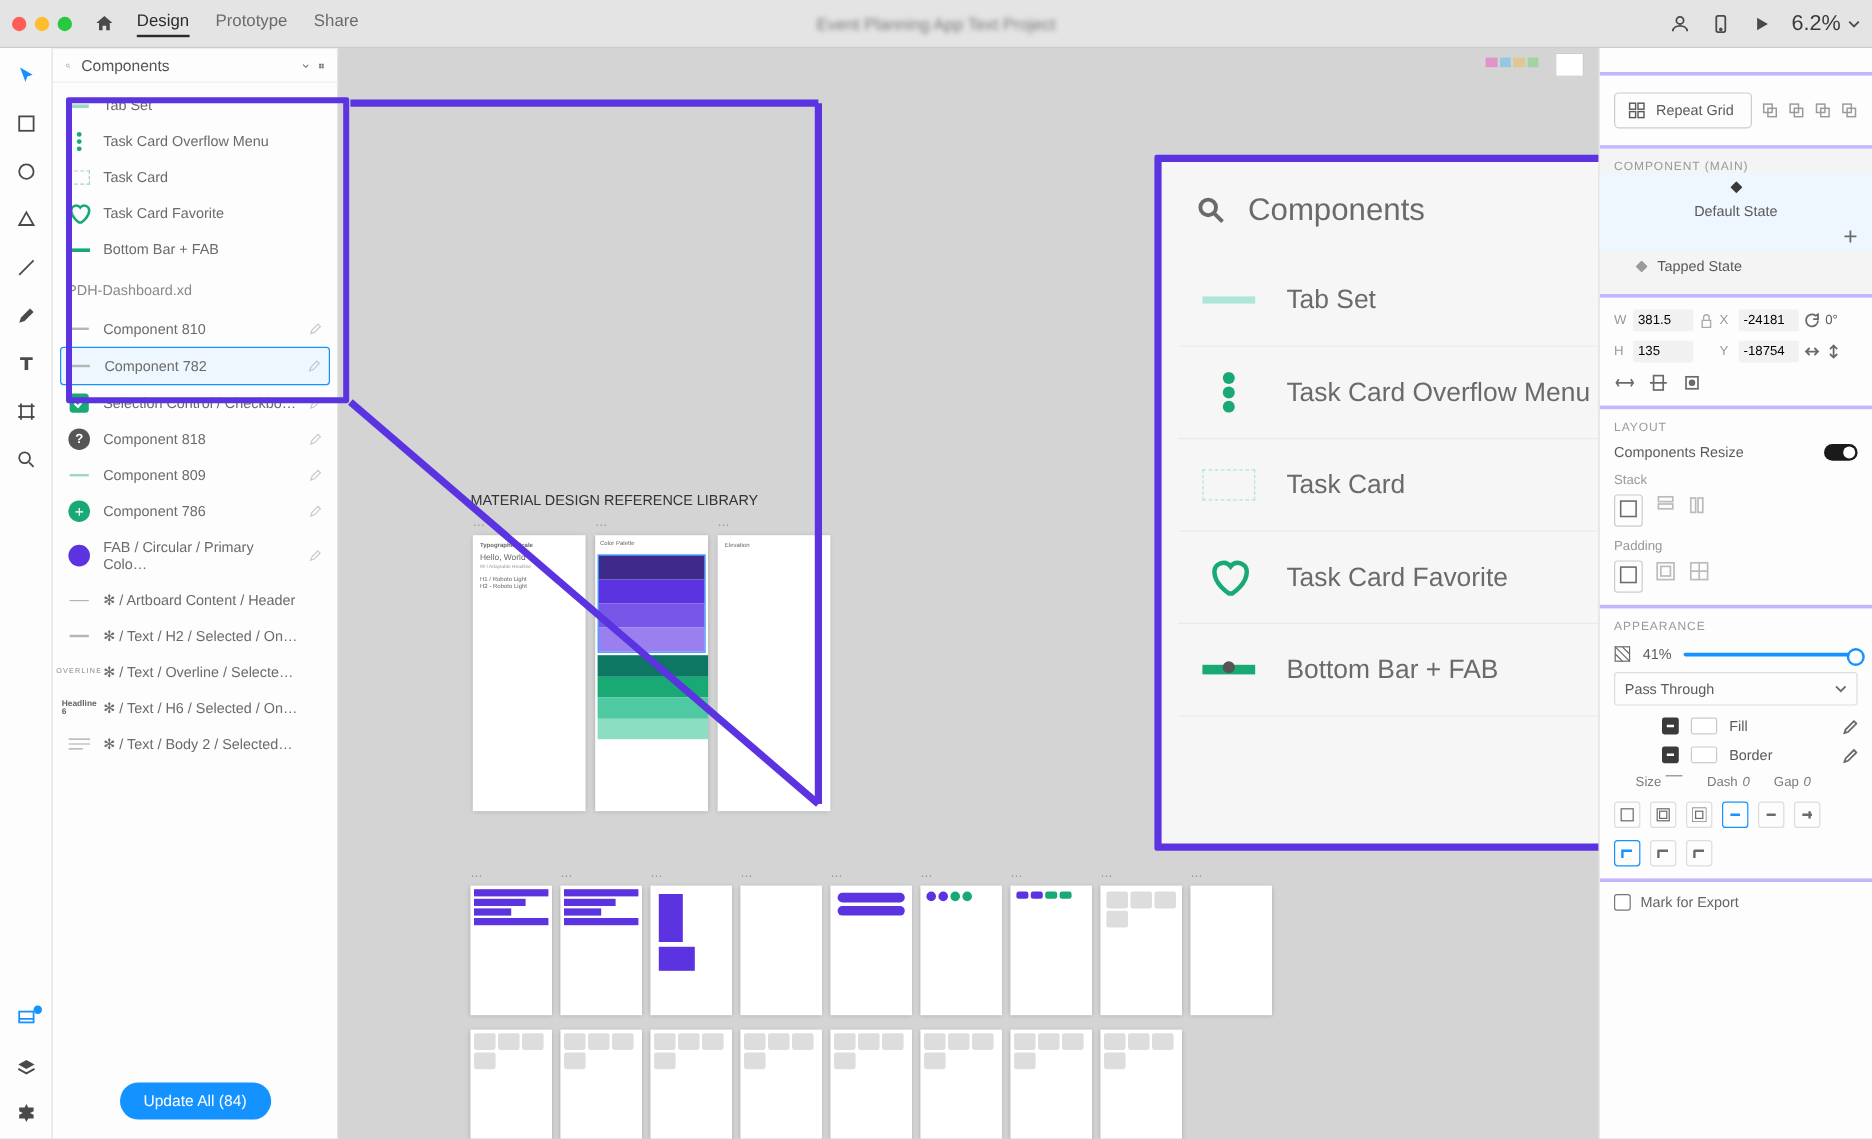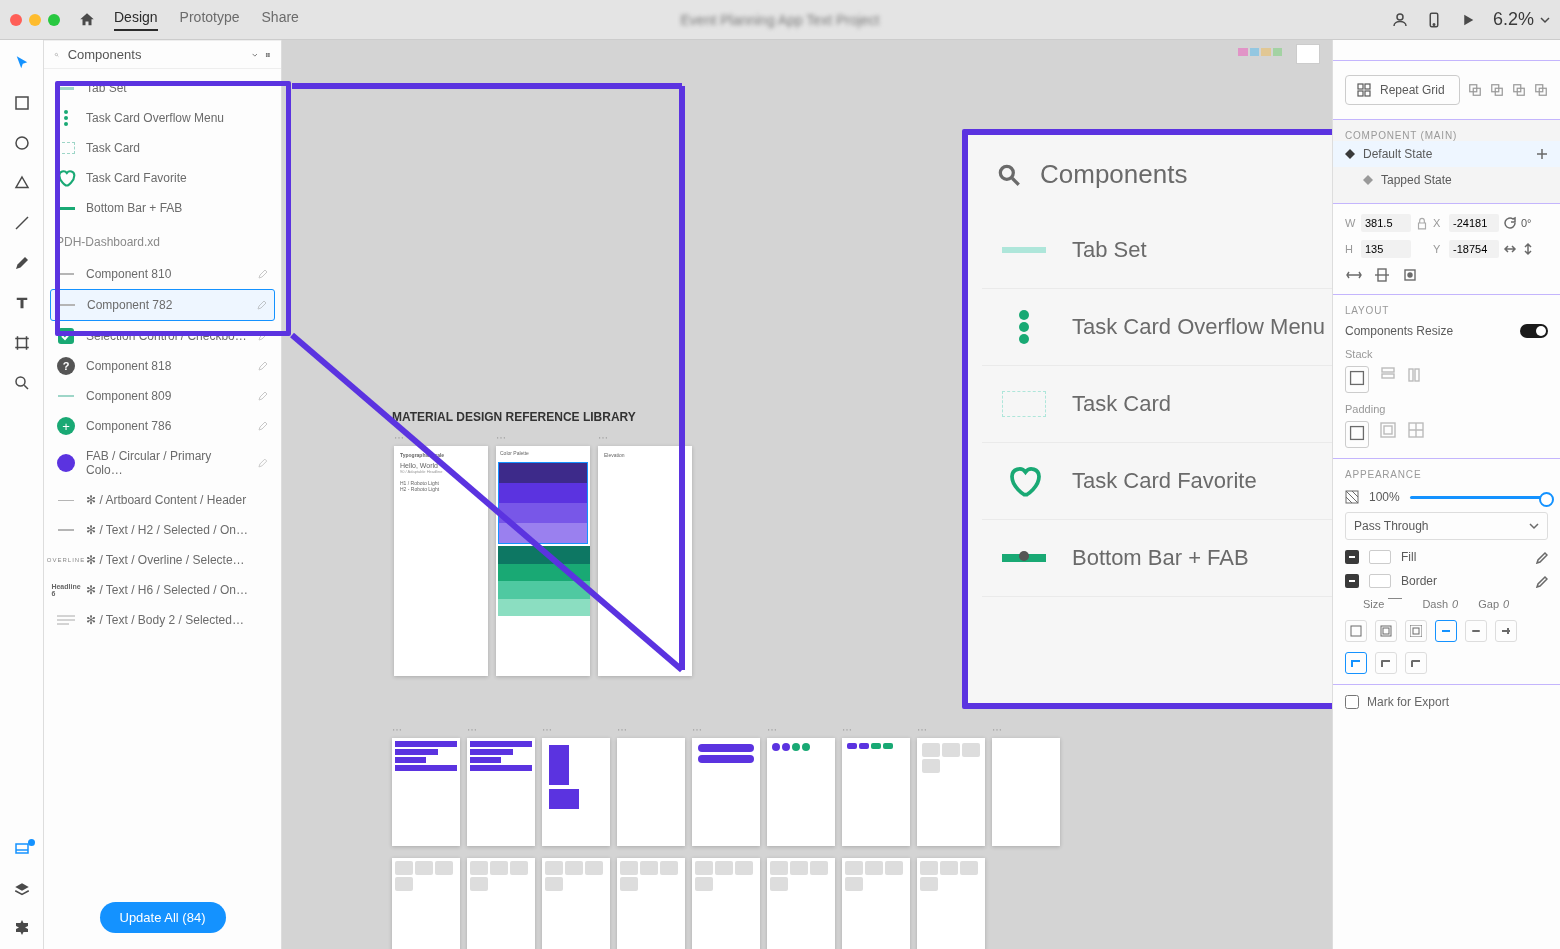--- a/index.html
+++ b/index.html
@@ -44,65 +44,65 @@
 .comp-thumb { width: 20px; height: 14px; display:flex; align-items:center; justify-content:center; flex-shrink:0;}
 .comp-edit { margin-left: auto; opacity: .45; }
 .lib-filename { font-size: 12px; color: #8a8a8a; padding: 8px 12px 6px; }
 .update-btn { align-self: center; background: #1492ff; color: #fff; border: none; border-radius: 16px; font-size: 13px; padding: 8px 20px; margin: 12px auto 16px; cursor: pointer; display: block;}
 
 
 .highlight-box-1 { position: absolute; left: 55px; top: 81px; width: 236px; height: 255px; border: 5px solid #5b33e0; z-index: 5; pointer-events: none; border-radius: 2px;}
 
 
 .canvas-wrap { flex: 1; position: relative; background: #d4d4d4; overflow: hidden; }
-.artboard-label { position: absolute; font-size: 12px; font-weight: 700; color: #333; }
+.artboard-label { position: absolute; font-size: 12px; font-weight: 400; color: #333; }
 .artboard { position: absolute; background: #fff; box-shadow: 0 1px 4px rgba(0,0,0,.2); }
 .mini-dots { position: absolute; font-size: 10px; color: #999; }
 .ab-content { width: 100%; height: 100%; overflow: hidden; font-size: 4px; }
 
 
 .zoom-callout { position: absolute; left: 680px; top: 89px; width: 570px; height: 580px; border: 6px solid #5b33e0; background: #f6f6f6; z-index: 4; padding: 16px 0 0 0; border-radius: 2px;}
 .zoom-search { display: flex; align-items: center; padding: 8px 28px 18px; gap: 18px; }
 .zoom-search .label { font-size: 26px; color: #6a6a6a; flex: 1; }
 .zoom-search svg { width: 26px; height: 26px; }
 .zoom-list { padding: 4px 14px; position: relative; }
 .zoom-item { display: flex; align-items: center; gap: 24px; padding: 22px 18px; font-size: 22px; color: #6a6a6a; border-bottom: 1px solid #eaeaea; }
 .zoom-item .zoom-thumb { width: 48px; height: 32px; display:flex;align-items:center;justify-content:center;flex-shrink:0;}
 
 
 .connector { position: absolute; z-index: 4; pointer-events:none;}
 
 
 .right-panel { width: 228px; background: #fdfdfd; border-left: 1px solid #ddd; display: flex; flex-direction: column; font-size: 12px; color: #5a5a5a; overflow: hidden;}
-.rp-sec { padding: 10px 12px; border-bottom: 1px solid #c4b5fd; }
+.rp-sec { padding: 10px 12px; border-bottom: 3px solid #c4b5fd; }
 .rp-row { display: flex; align-items: center; gap: 8px; margin: 4px 0; }
 .rp-row svg { width: 14px; height: 14px; }
 .rp-label-s { font-size: 10px; letter-spacing: .8px; color: #999; text-transform: uppercase; }
 .rp-align { display: flex; gap: 10px; align-items: center;}
 .repeat-btn { display: flex; align-items: center; gap: 8px; border: 1px solid #ccc; border-radius: 4px; padding: 6px 10px; font-size: 12px; cursor: pointer; flex:1; }
 .repeat-btn svg {width:16px;height:16px;}
 .bool-icons { display: flex; gap: 8px; margin-left: auto;}
 .bool-icons svg { width: 14px; height: 14px; }
 .state-row { display: flex; align-items: center; gap: 8px; padding: 6px 0; font-size: 12px; cursor:pointer;}
-.state-row.active { background: #eef6ff; margin: 0 -12px; padding: 6px 12px;}
+.state-row.active { background: #eef6ff; margin: 0 -12px; padding: 6px 12px; flex-direction: column;}
 .wh-row { display: flex; align-items:center; gap: 4px; font-size: 11px; margin-bottom: 8px;}
 .wh-row .lbl { color: #999; width: 12px;}
 .wh-row input { width: 50px; border: none; background: #f1f1f1; padding: 3px 4px; font-size: 11px; border-radius: 2px;}
 .wh-row svg { width: 14px; height: 14px;}
 .toggle { width: 28px; height: 14px; background: #1a1a1a; border-radius: 8px; position: relative; margin-left: auto;}
 .toggle::after { content:""; position:absolute; width:10px; height:10px; background:#fff; border-radius:50%; right:2px; top:2px;}
 .icon-grid { display:flex; gap: 10px; margin-top: 6px;}
 .icon-grid svg { width: 18px; height: 18px;}
 .icon-grid .boxed { border:1px solid #ccc; padding:2px; border-radius:3px;}
 .op-row { display:flex; align-items:center; gap:10px;}
 .op-slider { flex:1; height:3px; background:#1492ff; position:relative; border-radius:2px;}
 .op-slider::after{content:"";position:absolute;right:-6px;top:-4px;width:11px;height:11px;border-radius:50%;background:#fff;border:2px solid #1492ff;}
 .select-row { border:1px solid #ddd; border-radius:3px; padding:6px 8px; display:flex; align-items:center; margin-top:8px;}
 .select-row svg {width:10px;height:10px;margin-left:auto;}
-.fb-row { display:flex; align-items:center; gap:10px; margin-top:10px;}
+.fb-row { display:flex; align-items:center; gap:10px; margin-top:10px;margin-left:40px;}
 .fb-row .minbox{width:14px;height:14px;background:#3a3a3a;display:flex;align-items:center;justify-content:center;border-radius:2px;}
 .fb-row .minbox svg{width:8px;height:8px;}
 .fb-row .swatch{width:22px;height:14px;border:1px solid #ccc;border-radius:2px;}
 .fb-row .eyedrop{margin-left:auto;}
 .sbdg{display:flex;gap:20px;font-size:11px;color:#7a7a7a;margin-top:10px;padding-left:18px;}
 .sbdg span{display:flex;align-items:flex-start;gap:4px;}
 .sbdg em{font-style:italic;}
 .btn-grid{display:flex;gap:8px;margin-top:10px;flex-wrap:wrap;}
 .btn-grid div{width:22px;height:22px;border:1px solid #ddd;border-radius:3px;display:flex;align-items:center;justify-content:center;}
 .btn-grid div.active{border-color:#1492ff;}
@@ -789,21 +789,21 @@
           </svg>
       </div>
     </div>
     <div class="rp-sec">
       <div class="rp-label-s">APPEARANCE</div>
       <div class="op-row" style="margin-top:10px;">
         <svg width="14" height="14" viewBox="0 0 14 14">
             <rect x="1" y="1" width="12" height="12" fill="none" stroke="#6a6a6a"></rect>
             <path d="M1 1l12 12M1 7l6 6M7 1l6 6" stroke="#6a6a6a"></path>
           </svg>
-        <span>100%</span>
+        <span>41%</span>
         <div class="op-slider"></div>
       </div>
       <div class="select-row">
           <span>Pass Through</span>
           <svg viewBox="0 0 10 10" fill="none" stroke="#6a6a6a" stroke-width="1.5">
             <path d="M1 3l4 4 4-4"></path>
           </svg>
         </div>
       <div class="fb-row">
         <div class="minbox">

